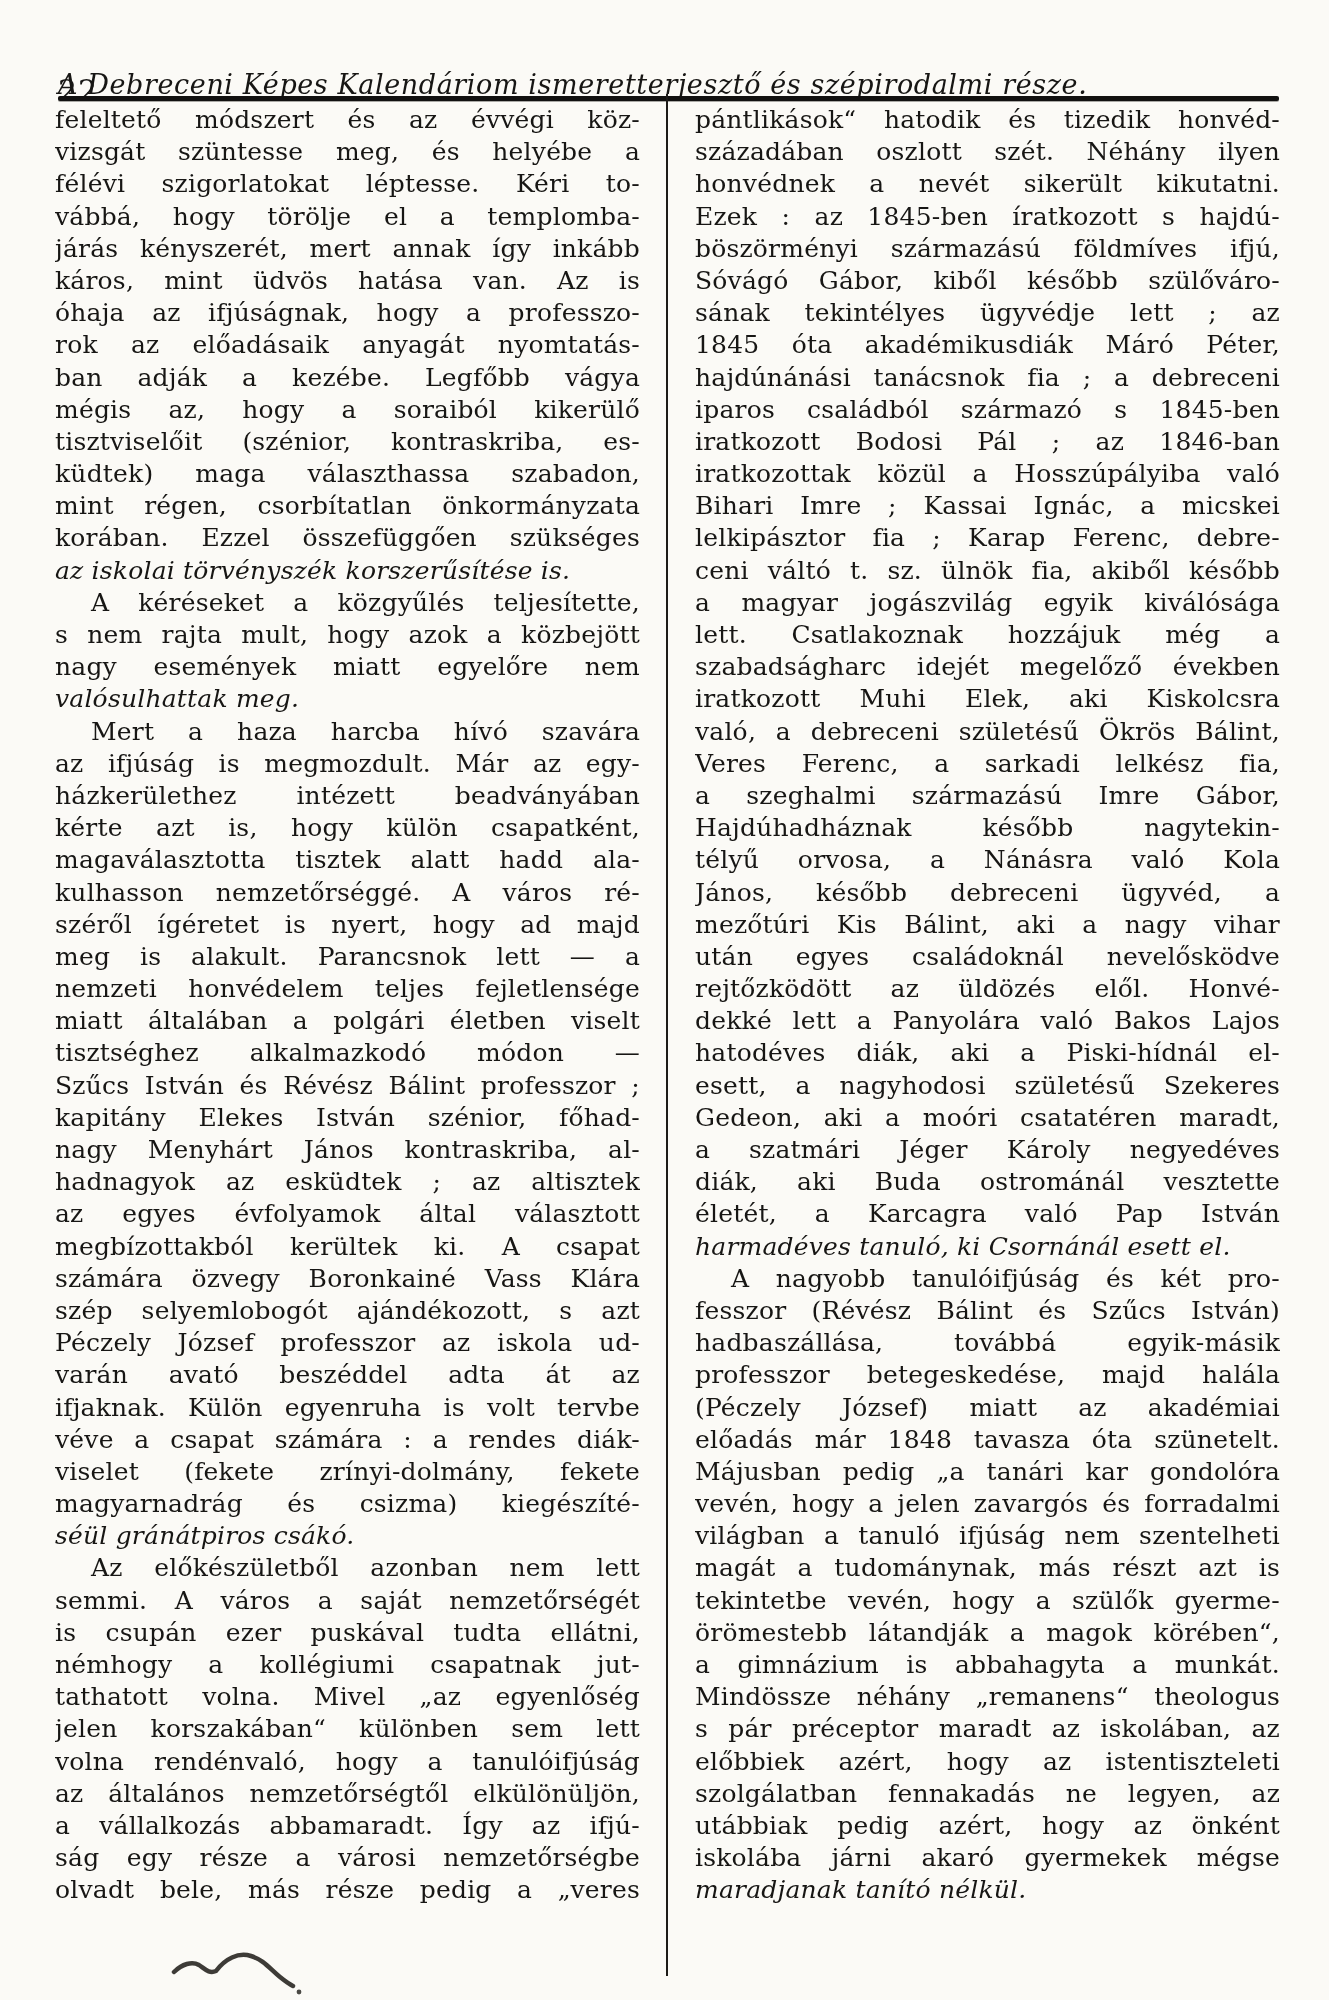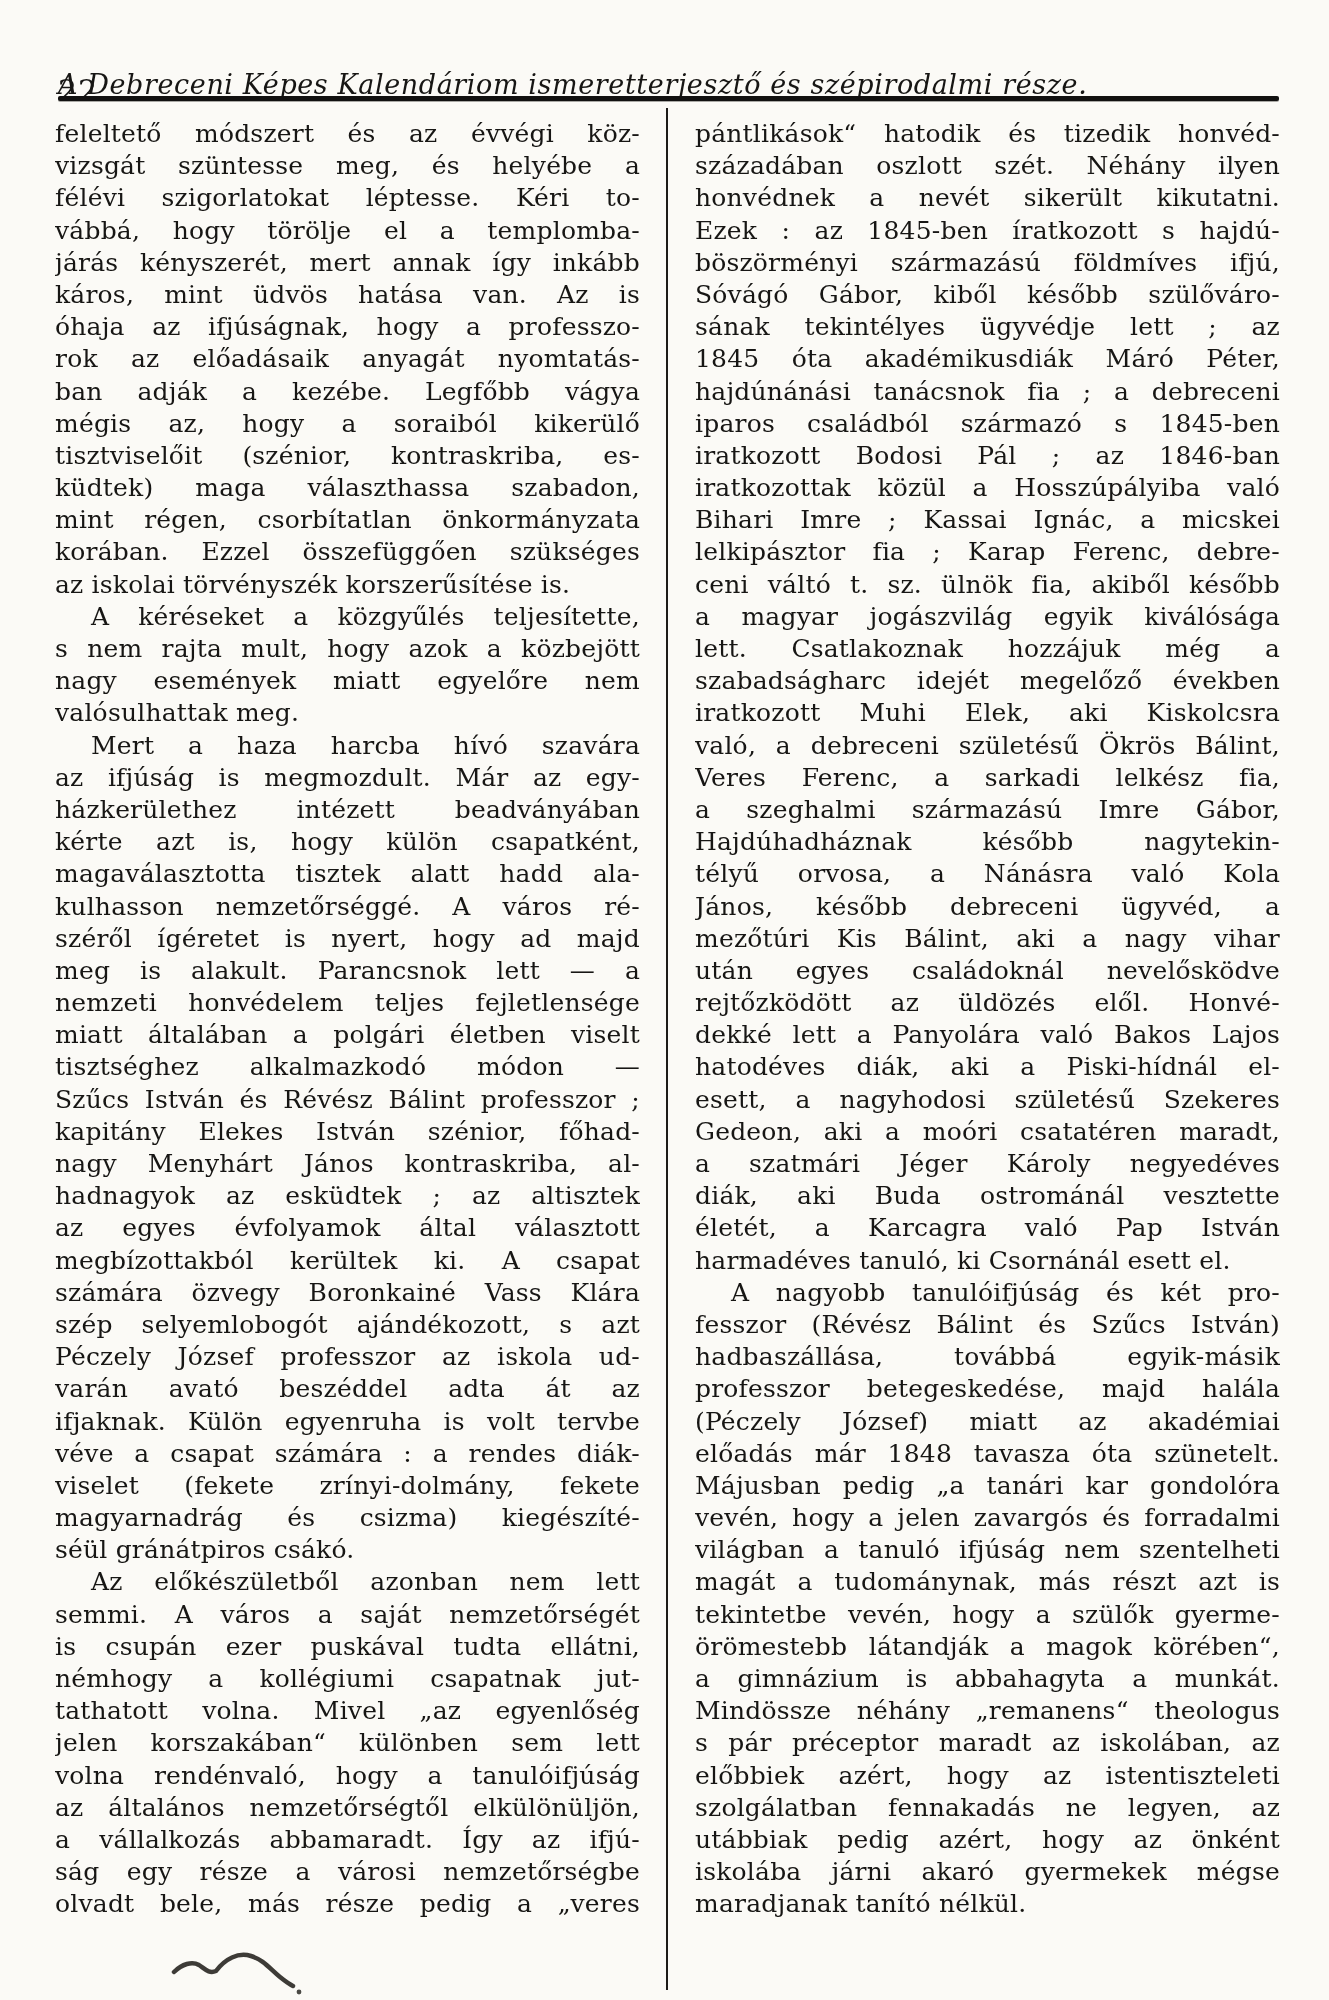--- a/index.html
+++ b/index.html
@@ -27,36 +27,36 @@
     font-style: italic; font-size: 27px; letter-spacing: 0.6px;
     white-space: nowrap;
   }
   .rule {
     position: absolute; top: 96px; left: 58px; right: 50px; height: 5px;
     background: #121110; border-radius: 2px;
     box-shadow: 0 1px 0 rgba(20,18,15,0.35);
   }
   
   .cols {
-    position: absolute; top: 118px; left: 55px; right: 49px;
+    position: absolute; top: 104px; left: 55px; right: 49px;
     display: flex;
   }
   .col { width: 585px; font-size: 25px; letter-spacing: 0.2px; }
   .divider {
     width: 2px; height: 1882px;
     background: #1d1b18;
     margin: -10px 27px 0 26px;
     flex: 0 0 auto;
   }
   .line {
     height: 32.2px; line-height: 32.2px;
     text-align: justify; text-align-last: justify;
     overflow: hidden;
   }
-  .line.end { text-align-last: left; }
+  .line.end { text-align-last: left; font-style: italic; }
   .line.ind { text-indent: 36px; }
   .it { }
   
   .scribble {
     position: absolute; left: 168px; top: 1946px;
     width: 150px; height: 52px;
   }
 </style>
 </head>
 <body>

